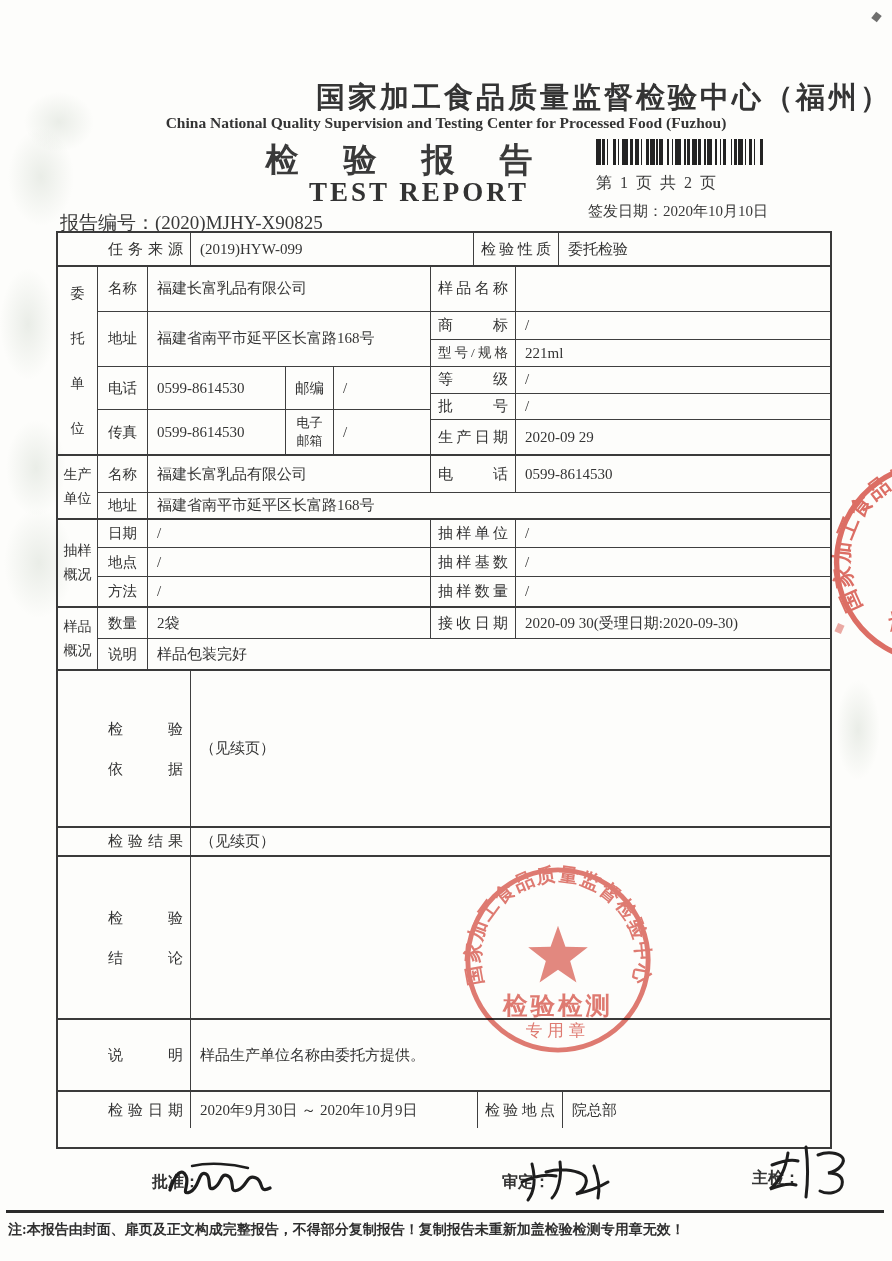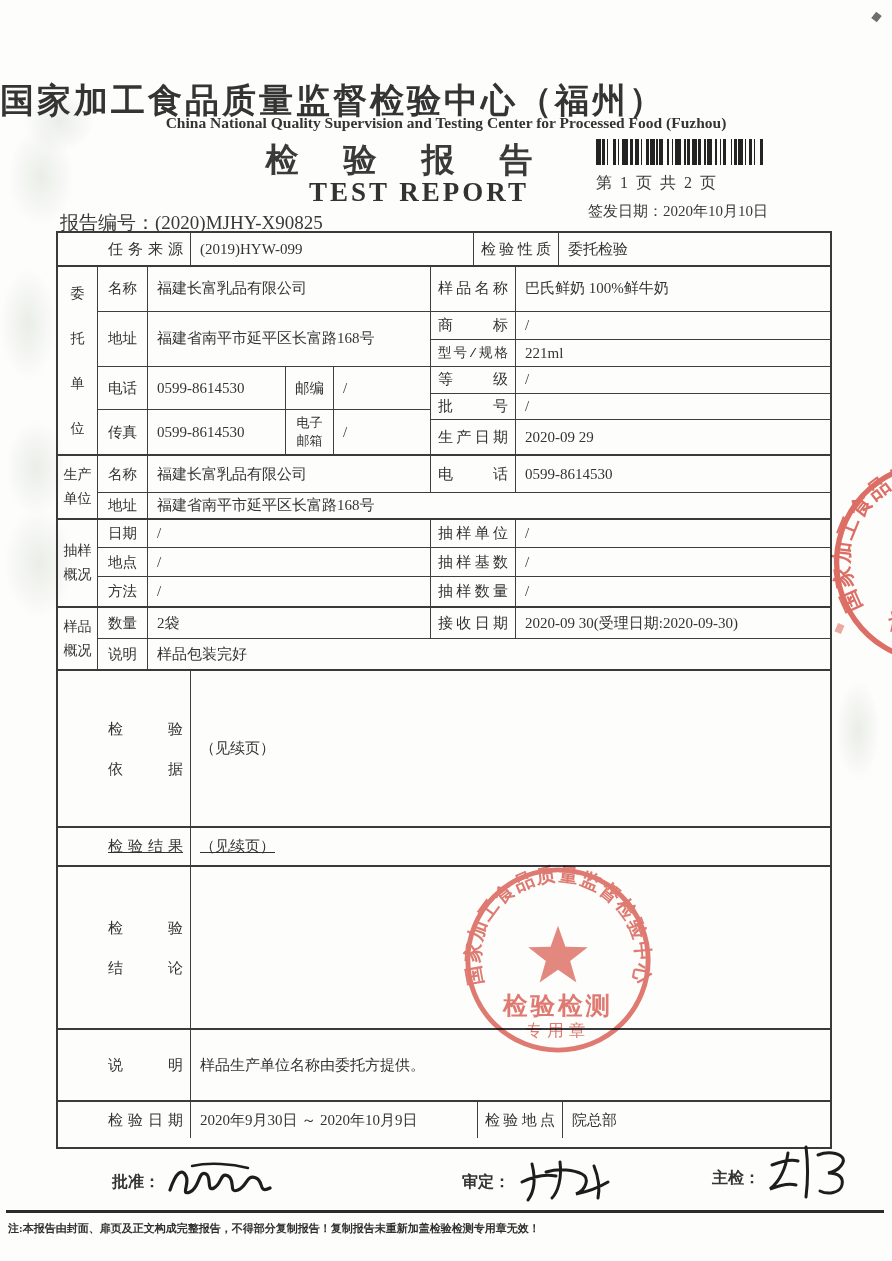--- a/index.html
+++ b/index.html
@@ -1,20 +1,20 @@
 <!DOCTYPE html>
 <html><head>
 <meta charset="utf-8">
 <style>
   html,body{margin:0;padding:0;background:#888;}
   .page{position:relative;width:892px;height:1261px;background:#fdfdfb;overflow:hidden;
         font-family:"Liberation Serif","DejaVu Serif",serif;color:#2e2e2e;}
   .abs{position:absolute;}
   
-  .org-cn{top:78px;left:0;right:0;text-align:left;font-size:34px;font-weight:bold;letter-spacing:3px;color:#343434;}
+  .org-cn{top:78px;left:0;right:0;text-align:right;font-size:29px;font-weight:bold;letter-spacing:3px;color:#343434;}
   .org-en{top:114px;left:0;right:0;text-align:center;font-size:15.5px;font-weight:bold;color:#343434;}
   .title-cn{top:138px;left:0;right:88px;text-align:center;font-size:33px;font-weight:bold;letter-spacing:6px;color:#3a3a3a;}
   .title-en{top:177px;left:0;right:90px;text-align:center;font-size:27px;font-weight:bold;letter-spacing:3px;color:#333;margin-left:36px;}
   .barcode{top:139px;left:596px;width:214px;height:26px;display:flex;align-items:stretch;}
   .barcode span{display:block;height:100%;}
   .pageinfo{top:173px;left:596px;font-size:16px;letter-spacing:2px;color:#3a3a3a;}
   .issue{top:202px;left:588px;font-size:15px;color:#383838;}
   .repno{top:210px;left:60px;font-size:19px;color:#383838;}
   
   *{box-sizing:border-box;}
@@ -28,29 +28,29 @@
   .r:last-child{border-bottom:none;}
   .col{display:flex;flex-direction:column;}
   .lab{justify-content:center;text-align:center;font-size:14.5px;color:#333;}
   .jlab{display:block;padding:0 7px;text-align:center;text-align-last:justify;
         display:flex;flex-direction:column;justify-content:center;}
   .jlab>span{display:block;text-align:center;text-align-last:justify;white-space:pre-line;width:100%;}
   .val{padding-left:9px;font-size:15px;color:#343434;}
   .vgroup{width:40px;border-right:1.5px solid #3f3f3f;display:flex;align-items:center;justify-content:center;
           text-align:center;white-space:pre-line;font-size:14px;color:#333;}
   .pre{white-space:pre-line;}
-  .w50{width:50px;}.w90{width:90px;margin-left:43px;}.w85{width:85px;font-family:Liberation Mono, monospace;}.w283{width:283px;}.w287{width:287px;}.w138{width:138px;}.w48{width:48px;}
+  .w50{width:50px;}.w90{width:90px;margin-left:43px;}.w85{width:85px;}.w283{width:283px;}.w287{width:287px;}.w138{width:138px;}.w48{width:48px;}
   .flex1{flex:1;}
   .conc{line-height:27px;padding:6px 18px 6px 10px;font-size:15.5px;display:block;align-self:center;}
   
   .stamp{mix-blend-mode:multiply;}
   
-  .siglab{font-size:16px;font-weight:bold;color:#333;}
+  .siglab{font-size:16px;font-weight:bold;color:#333;margin-left:40px;}
   .rule{left:6px;top:1210px;width:878px;height:3px;background:#2b2b2b;}
-  .note{left:8px;top:1221px;right:8px;font-size:11px;font-weight:bold;color:#2f2f2f;}
+  .note{left:8px;top:1221px;right:8px;font-size:14px;font-weight:bold;color:#2f2f2f;}
   
   .smudge{background:radial-gradient(closest-side,rgba(165,180,162,0.22),rgba(165,180,162,0));border-radius:50%;}
   .speck{background:#3f3f3f;}
 </style>
 </head>
 <body>
 
 <div class="page">
 
   <div class="abs smudge" style="left:8px;top:128px;width:66px;height:98px;"></div>
@@ -178,21 +178,20 @@
           <div class="c lab w48 pre" style="font-size:13px;">电子
 邮箱</div>
           <div class="c val flex1 last">/</div>
         </div>
       </div>
       <div class="col flex1">
         <div class="r" style="height:45px;">
           <div class="c jlab w85">
               <span>样品名称</span>
             </div>
-          <div class="c val flex1 last">巴氏鲜奶 100%鲜牛奶</div>
         </div>
         <div class="r" style="height:29px;">
           <div class="c jlab w85">
               <span>商 标</span>
             </div>
           <div class="c val flex1 last">/</div>
         </div>
         <div class="r" style="height:27px;">
           <div class="c jlab w85" style="font-size:13.5px;">
               <span>型号/规格</span>
@@ -290,21 +289,21 @@
     </div>
 
     <div class="band" style="height:157px;">
       <div class="c jlab w90" style="line-height:40px;">
           <span>检　验
 依　据</span>
         </div>
       <div class="c val flex1 last">（见续页）</div>
     </div>
 
-    <div class="band" style="height:39px;text-decoration:underline;">
+    <div class="band" style="height:29px;">
       <div class="c jlab w90">
           <span>检验结果</span>
         </div>
       <div class="c val flex1 last">（见续页）</div>
     </div>
 
     <div class="band" style="height:163px;">
       <div class="c jlab w90" style="line-height:40px;">
           <span>检　验
 结　论</span>

